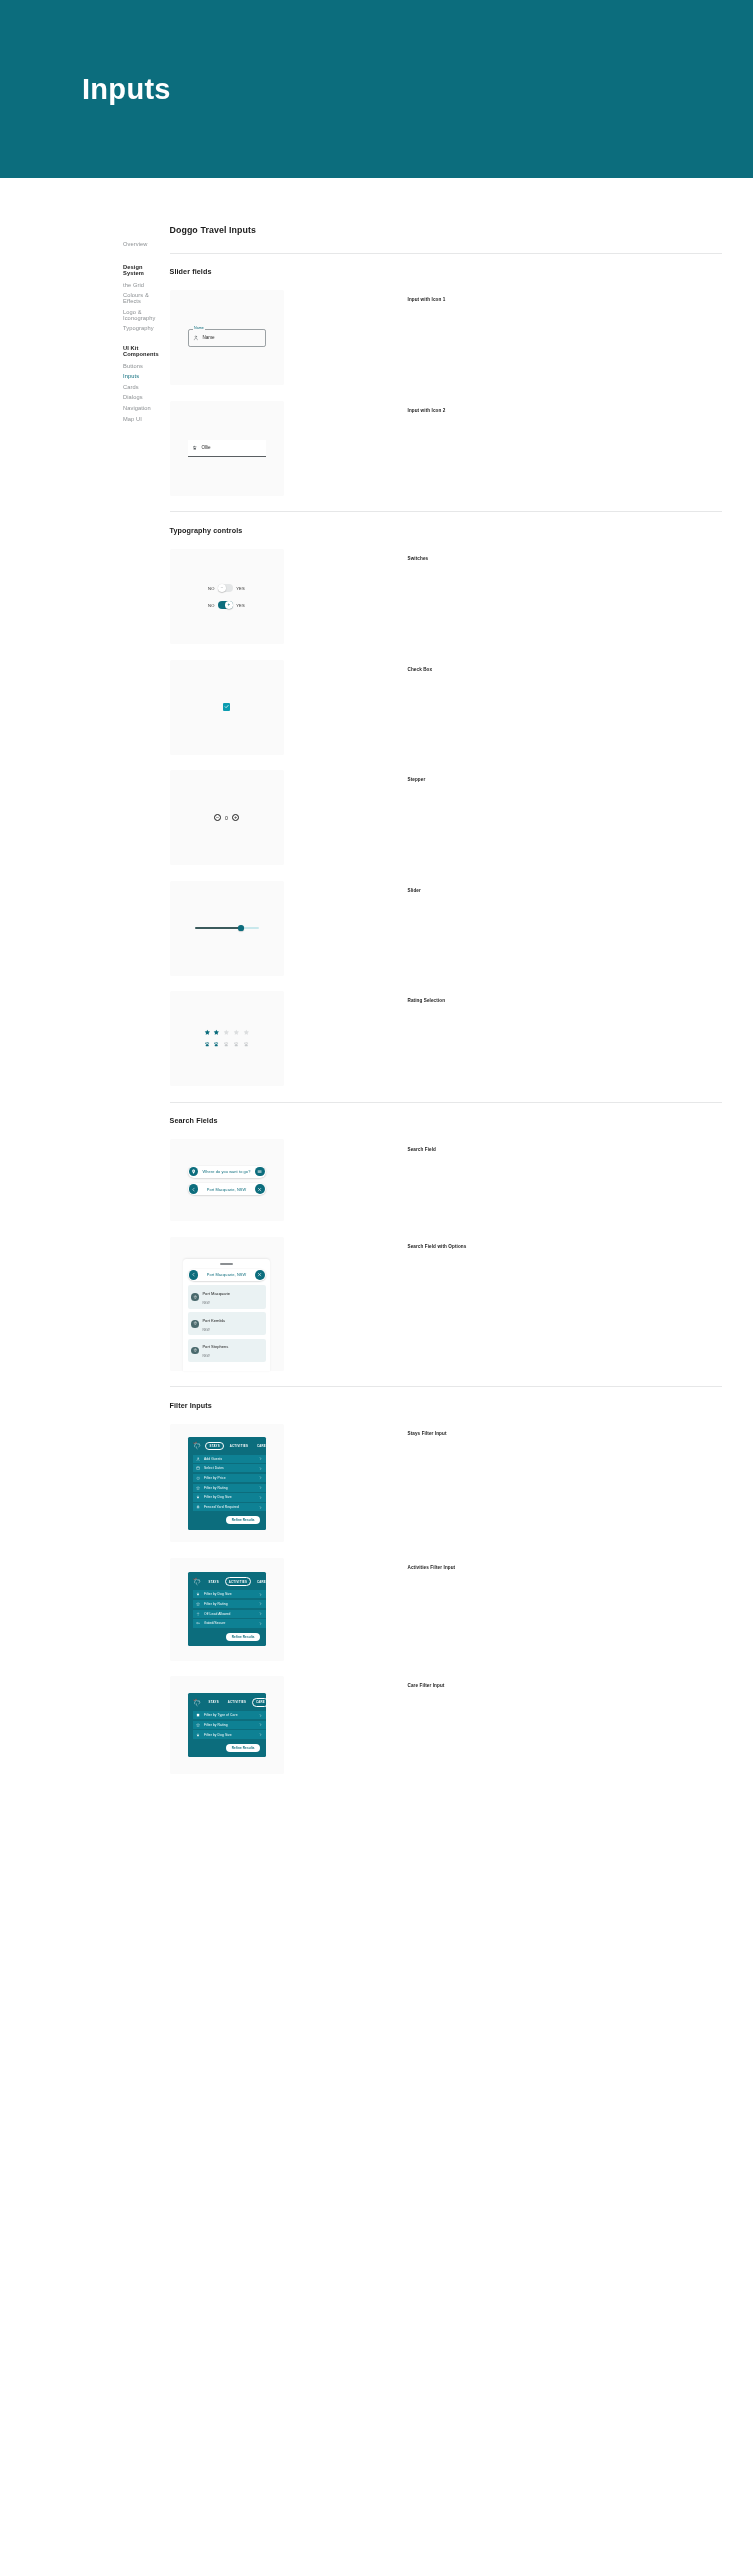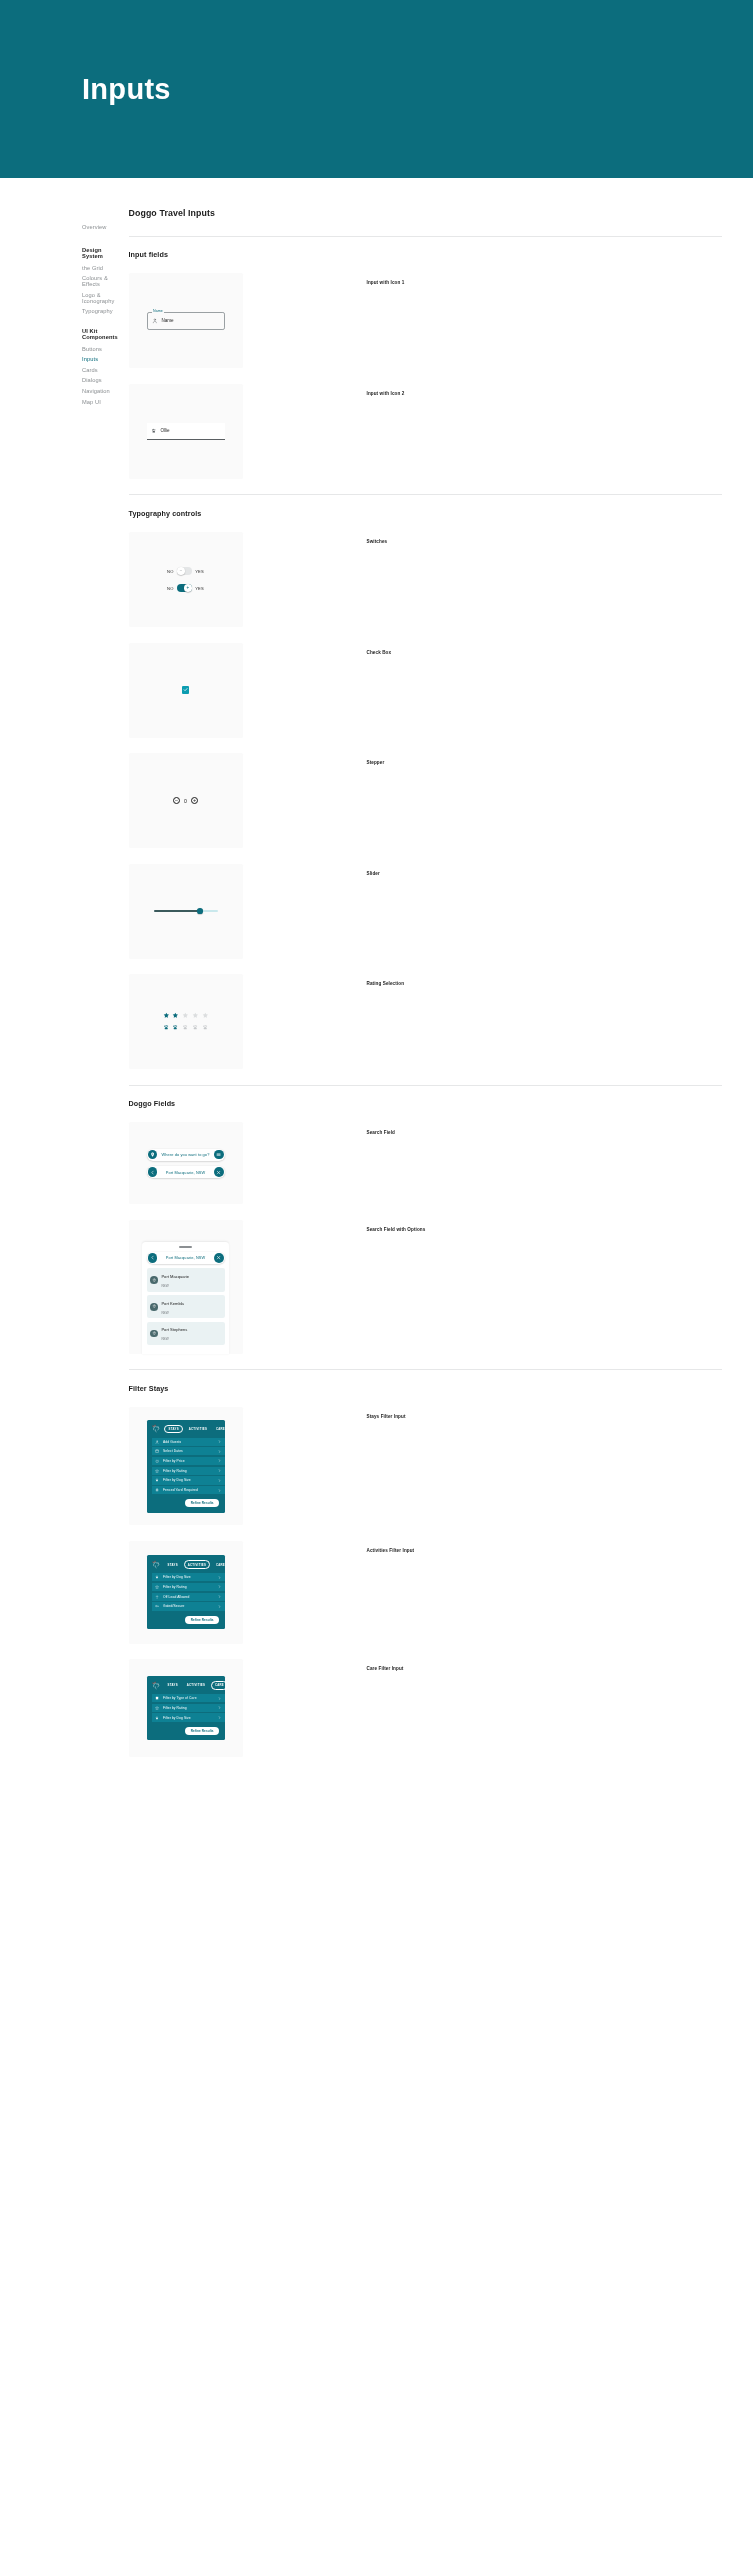--- a/index.html
+++ b/index.html
@@ -22,21 +22,22 @@
   .hero-title {
     color: #ffffff;
     font-size: 29px;
     font-weight: 700;
     letter-spacing: 0.3px;
   }
 
   
   .page {
     display: flex;
-    padding: 30px 0 0 0;
+    padding: 47px 0 0 0;
+    margin-left: 41px;
   }
 
   
   .sidebar {
     width: 113px;
     padding-left: 82px;
     padding-top: 15.5px;
     flex: 0 0 auto;
   }
   .nav-group { margin-bottom: 13.4px; }
@@ -380,21 +381,21 @@
       <div class="nav-item">Navigation</div>
       <div class="nav-item">Map UI</div>
     </div>
   </nav>
 
   <main class="content">
 
     <div class="doc-title">Doggo Travel Inputs</div>
     <div class="rule"></div>
 
-    <div class="section-title">Input fields</div>
+    <div class="section-title">Slider fields</div>
 
     <div class="spec">
       <div class="panel" style="height:95px">
         <div class="outlined-field">
           <span class="outlined-legend">Name</span>
           <span class="ico">
             <svg width="5.7" height="5.7" viewBox="0 0 24 24" fill="none" stroke="#5a5f62" stroke-width="2" stroke-linecap="round">
               <circle cx="12" cy="7" r="3.2"></circle>
                 <path d="M5.5 20c0-3.6 2.9-6 6.5-6s6.5 2.4 6.5 6"></path>
             </svg>
@@ -551,21 +552,21 @@
                 </svg>
               </span>
           </div>
         </div>
       </div>
       <div class="caption">Rating Selection</div>
     </div>
 
     <div class="rule"></div>
 
-    <div class="section-title">Doggo Fields</div>
+    <div class="section-title">Search Fields</div>
 
     <div class="spec">
       <div class="panel" style="height:82px">
         <div class="search-panel-inner">
           <div class="searchbar">
             <span class="circle-btn">
               <svg width="5.2" height="5.2" viewBox="0 0 24 24" fill="#ffffff">
                   <path d="M12 2.5c-3.6 0-6.5 2.9-6.5 6.5 0 4.9 6.5 12.5 6.5 12.5s6.5-7.6 6.5-12.5c0-3.6-2.9-6.5-6.5-6.5z"></path>
                   <circle cx="12" cy="9" r="2.6" fill="#0c6d7d"></circle>
                 </svg>
@@ -651,21 +652,21 @@
               <span class="option-sub">NSW</span>
             </span>
           </div>
         </div>
       </div>
       <div class="caption">Search Field with Options</div>
     </div>
 
     <div class="rule"></div>
 
-    <div class="section-title">Filter Stays</div>
+    <div class="section-title">Filter Inputs</div>
 
     <div class="spec">
       <div class="panel" style="height:118px">
         <div class="filter-card">
           <div class="filter-head">
             <span>
               <svg width="11.3" height="9.3" viewBox="0 0 40 32" fill="none" stroke="#ffffff" stroke-width="1.6" stroke-linecap="round" stroke-linejoin="round">
                 <path d="M12 9c2-2 5-2.5 7.5-1.5 2 .8 3 2.5 5 3 1.5.4 3 0 4.5-.5" stroke="#ffffff"></path>
                 <path d="M9 6.5c1.6-.6 3.4.2 4.2 1.6" stroke="#c0392b" stroke-width="2.2"></path>
                 <path d="M15 6.3l3.3-1.1M17.5 3.6l2 .2" stroke="#c0392b" stroke-width="1.6"></path>

